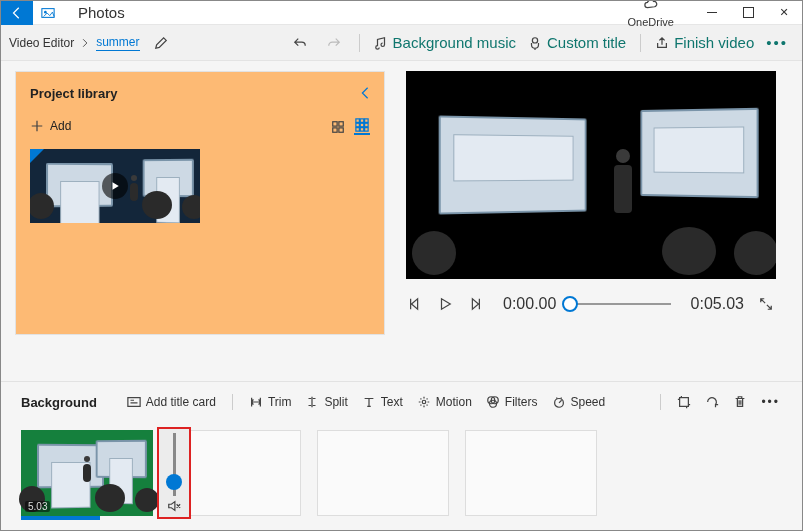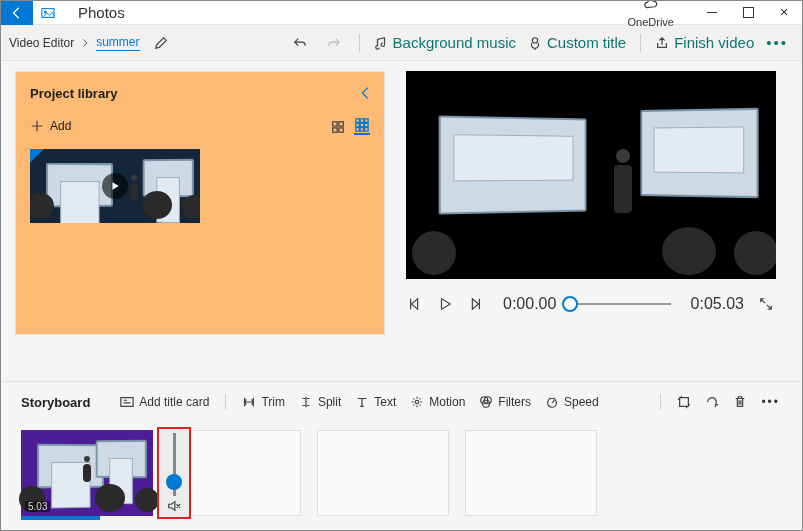--- a/index.html
+++ b/index.html
@@ -65,21 +65,21 @@
   .fullscreen { color:#555; }
 
   .storyboard { border-top:1px solid #e2e2e2; padding: 10px 18px 0 20px; }
   .sb-head { display:flex; align-items:center; gap:6px; }
   .sb-title { font-weight:600; font-size:13px; margin-right:20px;}
   .sb-btn { display:flex;align-items:center; gap:5px; font-size:12px; color:#333; padding:3px 4px;}
   .sb-sep { width:1px; height:16px; background:#ccc; margin:0 6px;}
   .sb-right { margin-left:auto; display:flex; align-items:center; gap:6px;}
   .sb-clips { display:flex; gap:16px; margin-top:18px; }
   .clip { width:132px; height:86px; border:1px solid #ddd; background:#fafafa;}
-  .clip.filled { position:relative; background:#4c1d95; border:none;}
+  .clip.filled { position:relative; background:#15803d; border:none;}
   .clip.filled .prog{ position:absolute; left:0; bottom:-4px; height:4px; width:60%; background:#0078d4;}
   .clip .dur{position:absolute;left:4px;bottom:4px;font-size:10px;color:#ddd;background:rgba(0,0,0,0.5);padding:0 3px;border-radius:2px;}
   .vol-panel { position:absolute; right:-38px; top:-3px; width:34px; height:92px; border:2px solid #d22; background:#ececec; display:flex; flex-direction:column; align-items:center; padding:4px 0;}
   .vol-track{width:3px; flex:1; background:#888; position:relative;}
   .vol-thumb{position:absolute; left:50%; bottom:6px; transform:translateX(-50%); width:16px;height:16px;border-radius:50%;background:#0078d4;}
   .mute-ico{ font-size:12px; margin-top:3px;}
 
   
   .mini .screen.s1{left:16px;top:14px;width:68px;height:44px;}
   .mini .screen.s2{right:6px;top:10px;width:52px;height:38px;}
@@ -274,21 +274,21 @@
           <svg class="ico" viewBox="0 0 16 16">
             <path d="M2 6V2h4M14 10v4h-4M2 2l5 5M14 14l-5-5"></path>
           </svg>
         </div>
     </div>
   </div>
 </div>
 
 <div class="storyboard">
   <div class="sb-head">
-    <div class="sb-title">Storyboard</div>
+    <div class="sb-title">Background</div>
     <div class="sb-btn">
       <svg class="ico" viewBox="0 0 16 16">
           <rect x="1" y="3" width="14" height="10"></rect>
           <path d="M4 6h4M4 9h8"></path>
         </svg>
       <span>Add title card</span>
     </div>
     <div class="sb-sep"></div>
     <div class="sb-btn">
       <svg class="ico" viewBox="0 0 16 16">

